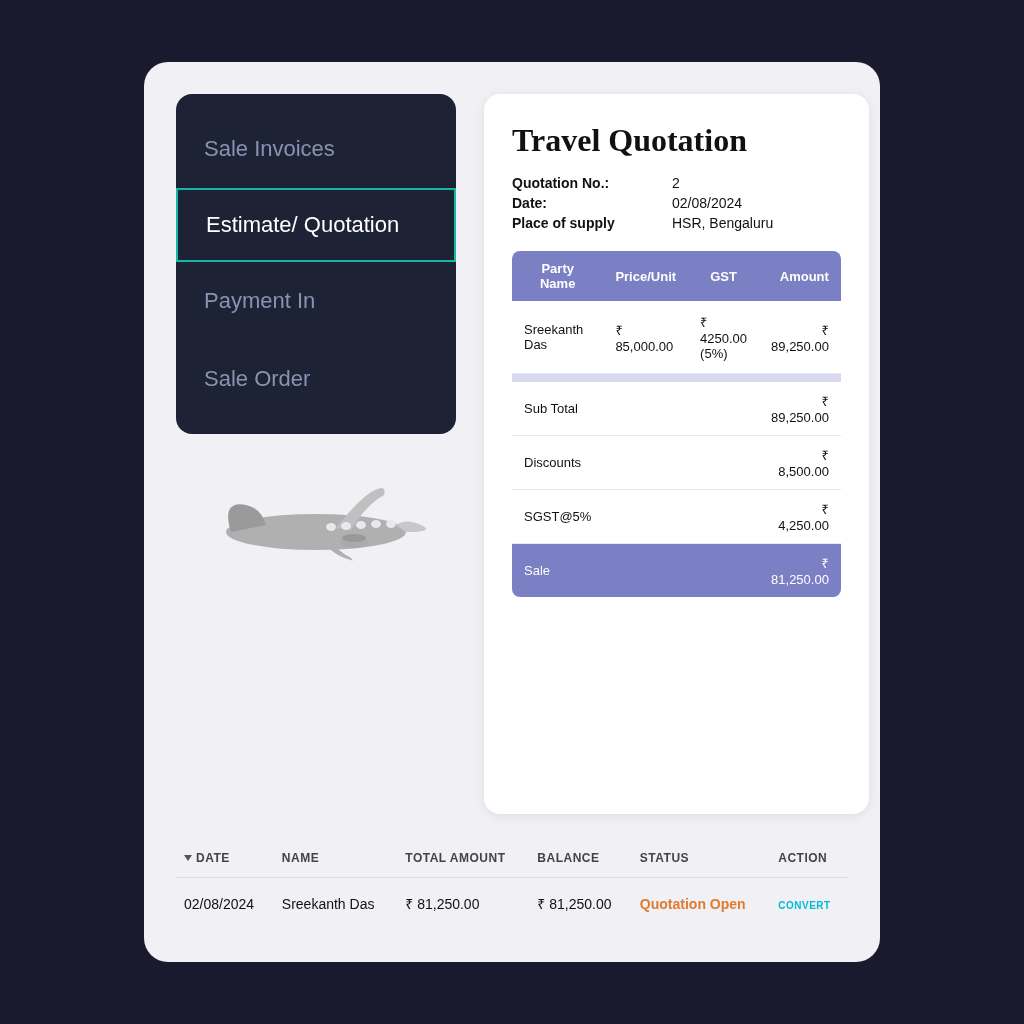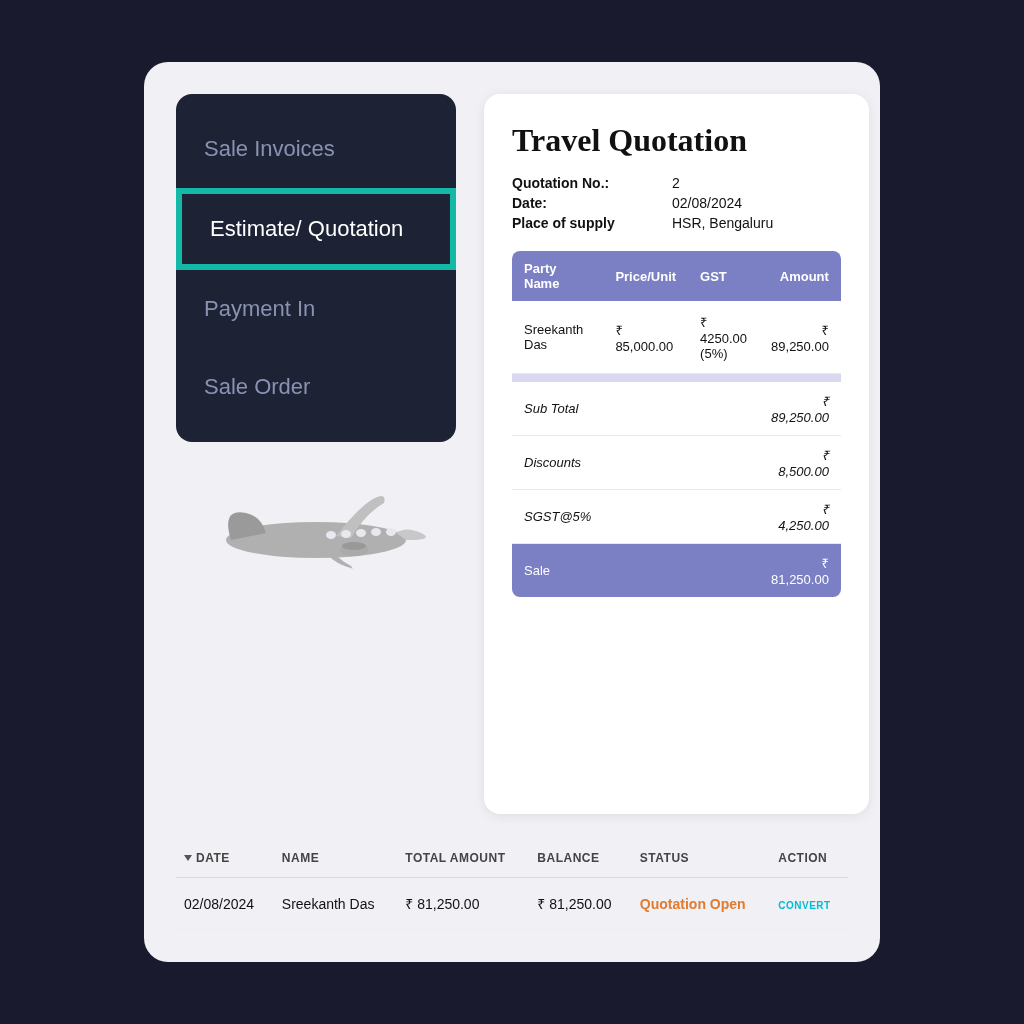--- a/index.html
+++ b/index.html
@@ -43,21 +43,21 @@
       padding: 22px 28px;
       color: #8a92b2;
       font-size: 22px;
       font-weight: 500;
       cursor: pointer;
       border-radius: 8px;
       margin: 4px 0;
     }
     .sidebar-item.active {
       background: transparent;
-      border: 6px solid #14b8a6;
+      border: 2px solid #14b8a6;
       color: #ffffff;
       border-radius: 0;
       margin: 0;
     }
     .airplane-area {
       display: flex;
       align-items: center;
       justify-content: center;
       margin-top: 20px;
       padding: 16px;
@@ -113,21 +113,21 @@
       overflow: hidden;
     }
     .quote-table thead tr {
       background: #7b7fc4;
       color: #fff;
     }
     .quote-table thead th {
       padding: 10px 12px;
       font-size: 13px;
       font-weight: 600;
-      text-align: left;
+      text-align: center;
     }
     .quote-table thead th:last-child {
       text-align: right;
     }
     .quote-table tbody tr.data-row td {
       padding: 12px 12px;
       font-size: 13px;
       color: #111;
       border-bottom: 1px solid #e8e8ee;
     }
@@ -137,21 +137,20 @@
     .quote-table tbody tr.spacer td {
       background: #d8d8ee;
       height: 8px;
       padding: 0;
     }
     .quote-table tbody tr.summary-row td {
       padding: 10px 12px;
       font-size: 13px;
       color: #111;
       border-bottom: 1px solid #e8e8ee;
-      font-style: italic;
     }
     .quote-table tbody tr.summary-row td:last-child {
       text-align: right;
     }
     .quote-table tbody tr.highlight-row td {
       background: #7b7fc4;
       color: #fff;
       padding: 10px 12px;
       font-size: 13px;
     }

